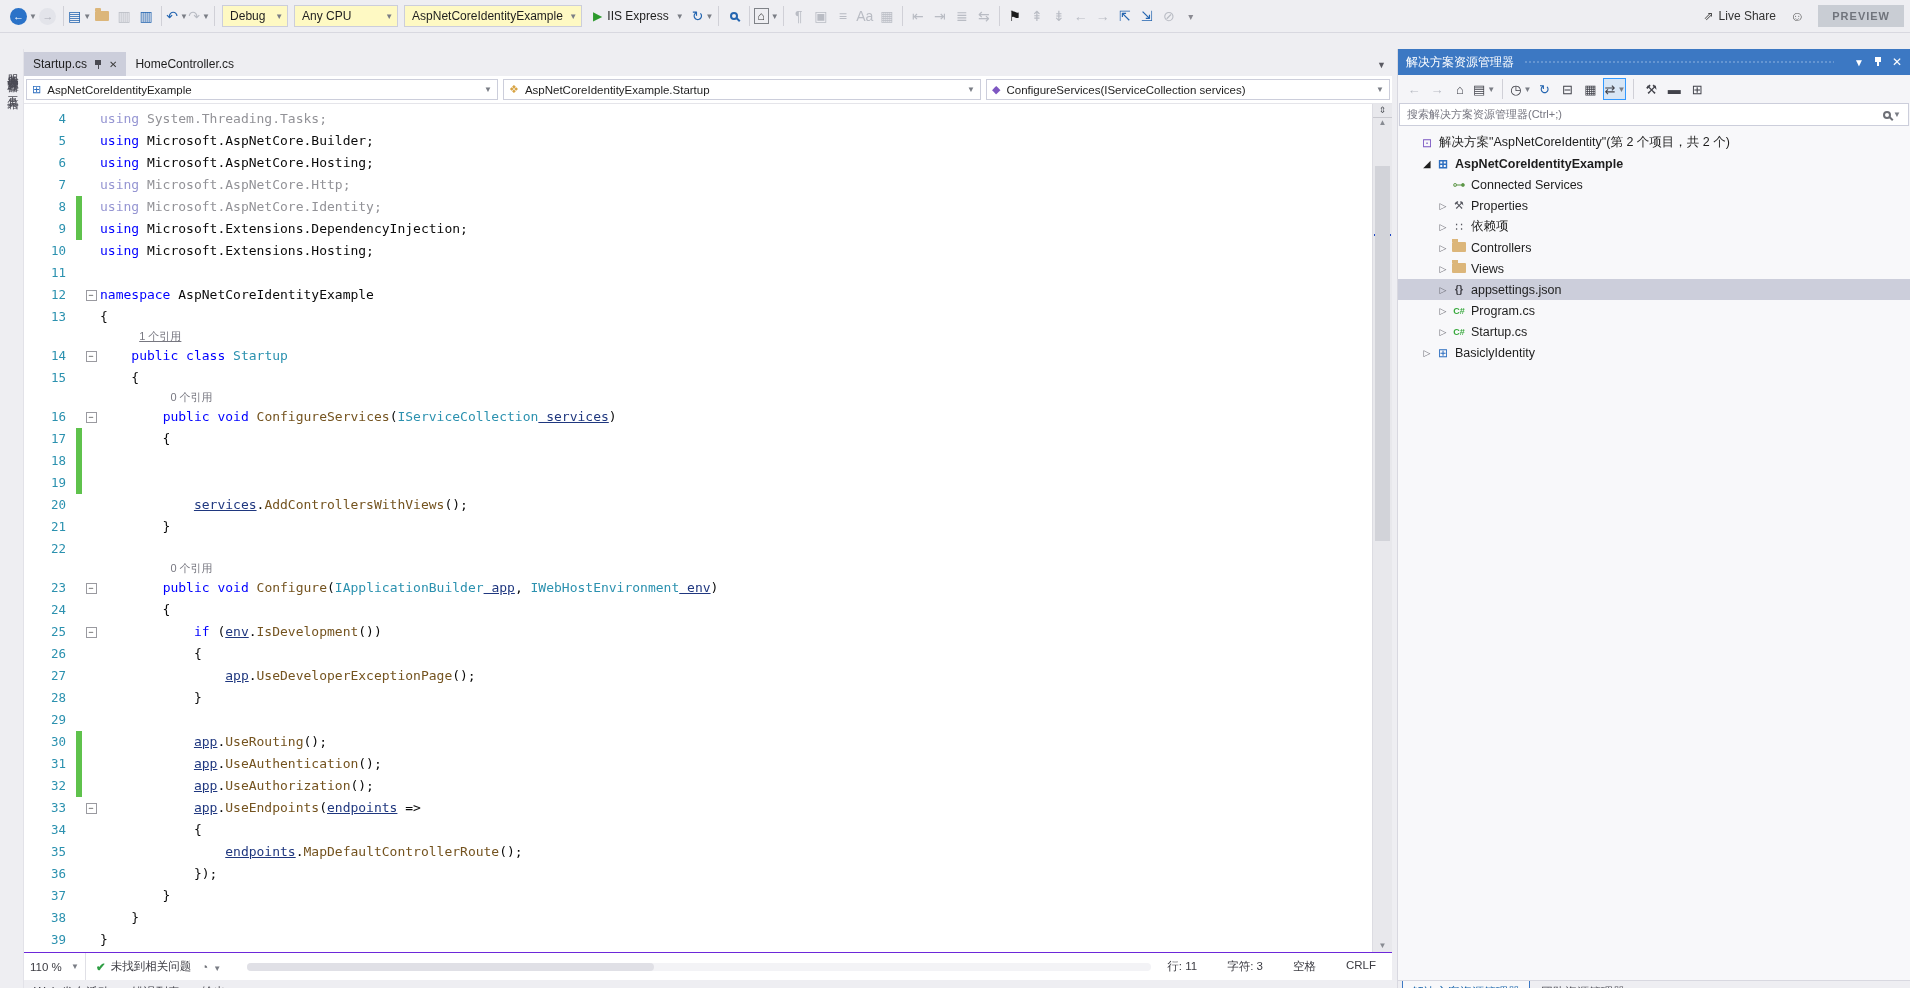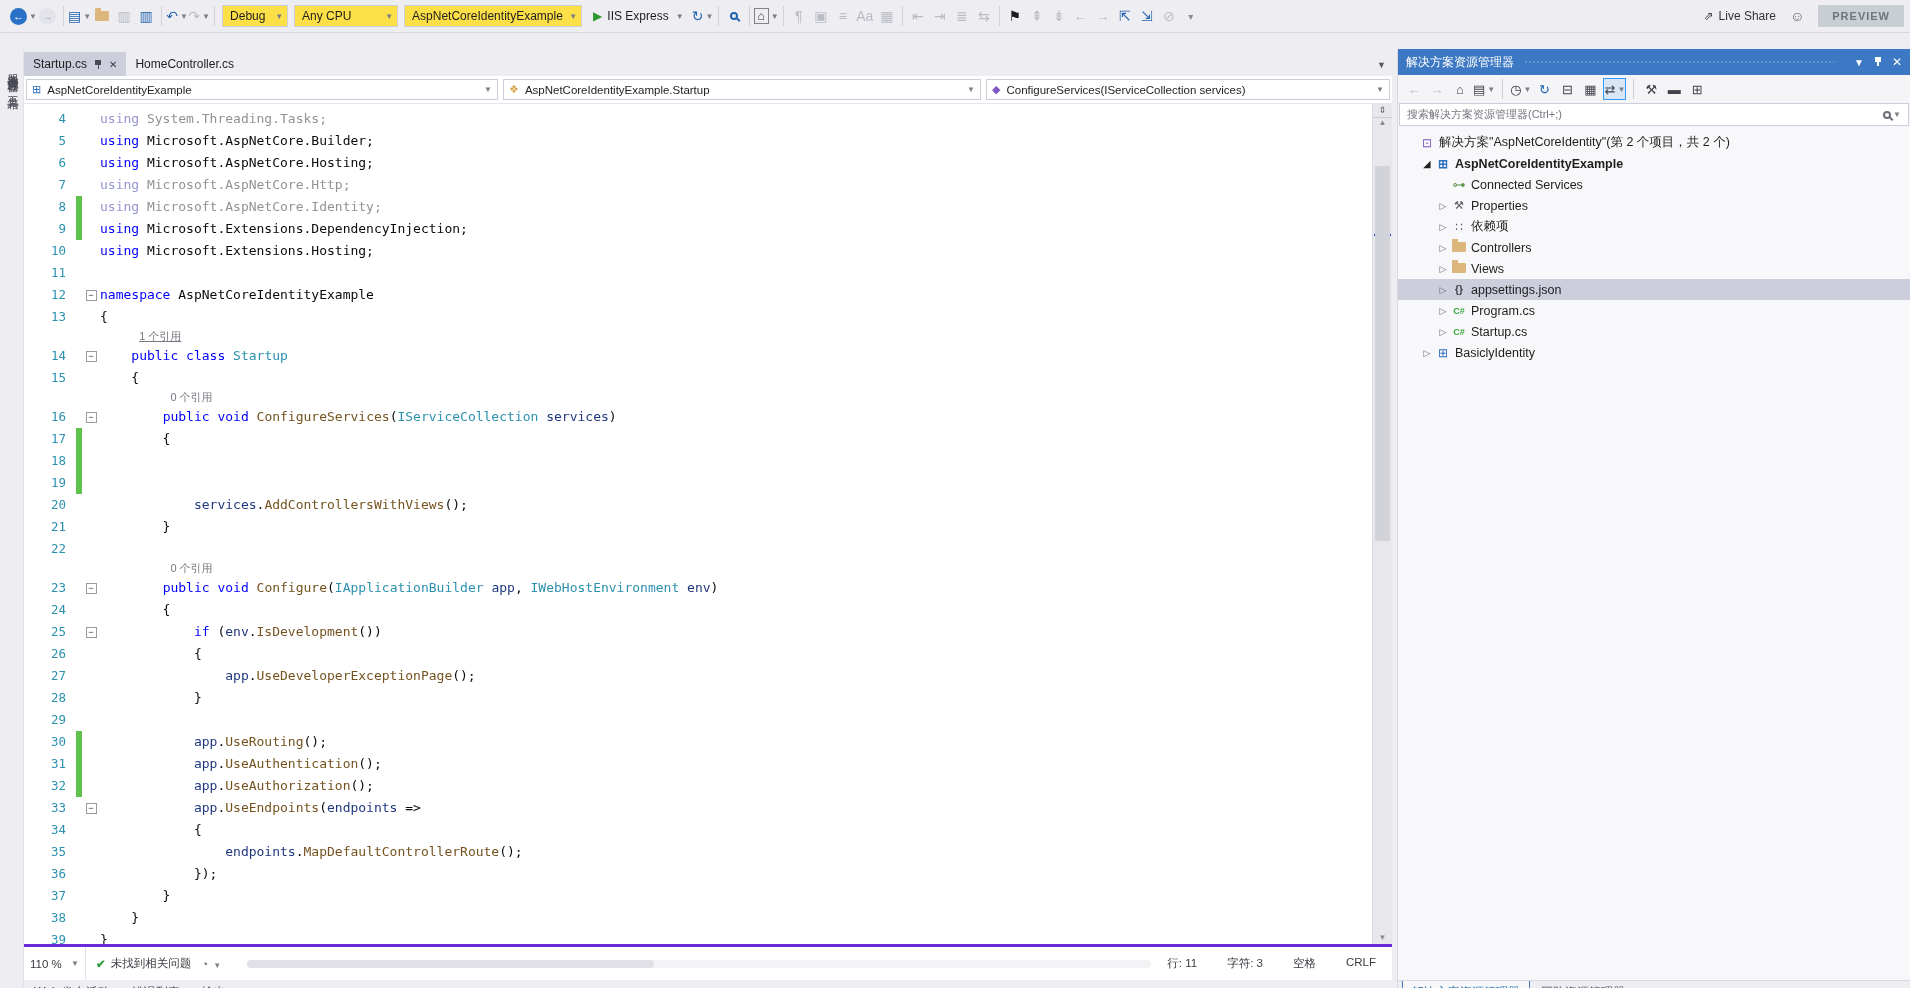--- a/index.html
+++ b/index.html
@@ -14,21 +14,21 @@
   .tb-icon.dark { color:#1b1b1b; }
   .tb-icon.dis { color:#b9bcc4; }
   .tb-icon.dim { color:#8a8a92; font-size:10px; }
   .tb-icon .circ { width:17px; height:17px; border-radius:50%; display:inline-flex;
     align-items:center; justify-content:center; font-size:11px; }
   .tb-icon .circ.b { background:#2a72c8; color:#fff; }
   .tb-icon .circ.g { background:#e3e4ea; color:#abadb6; }
   .tb-icon .boxed { border:1px solid #7f8288; padding:0 3px; font-size:12px; color:#333; }
   .caret { font-size:8px; color:#7a7d85; margin-left:2px; }
   .tb-sep { width:1px; height:20px; background:#d0d0d7; margin:0 4px; }
-  .tb-select { height:22px; background:#fde047; border:1px solid #cccedb; display:flex;
+  .tb-select { height:22px; background:#fef9c3; border:1px solid #cccedb; display:flex;
     align-items:center; padding:0 4px 0 7px; margin:0 3px; justify-content:space-between; }
   .tb-select .val { white-space:nowrap; overflow:hidden; }
   .tb-run { height:22px; display:flex; align-items:center; gap:5px; padding:0 6px; margin:0 2px; }
   .tb-run .play { color:#2c9a2c; font-size:12px; }
   .folder-g { width:14px; height:10px; background:#dcb67a; border-radius:1px; position:relative; display:inline-block; }
   .folder-g::before { content:""; position:absolute; top:-3px; left:0; width:6px; height:3px; background:#dcb67a; border-radius:1px 1px 0 0; }
   .mag { width:8px; height:8px; border:2px solid #2465b0; border-radius:50%; display:inline-block; position:relative; }
   .mag.gray { border-color:#6d6f76; }
   .mag::after { content:""; position:absolute; width:2px; height:5px; background:inherit;
     background:#2465b0; right:-3px; bottom:-4px; transform:rotate(-45deg); }
@@ -64,32 +64,32 @@
   .code-row .ln { width:52px; text-align:right; padding-right:10px; color:#2b91af; flex:none;
     font-family:"DejaVu Sans Mono","Liberation Mono",monospace; font-size:12.5px; }
   .code-row .chg { width:6px; flex:none; }
   .code-row .chg.on { background:#5fc24c; }
   .code-row .foldc { width:18px; flex:none; display:flex; align-items:center; justify-content:center; }
   .fold-box { width:11px; height:11px; border:1px solid #9a9aa0; background:#fff; color:#333;
     font-size:9px; line-height:9px; text-align:center; font-family:"Liberation Sans",sans-serif; }
   .cl-row { height:17px; line-height:17px; font-size:11px; color:#777780; display:flex; font-family:"Liberation Sans",sans-serif; }
   .cl-row .ln { width:52px; flex:none; } .cl-row .chg { width:6px; flex:none; } .cl-row .foldc { width:18px; flex:none; }
   .tk-kw { color:#0000ff; } .tk-ty { color:#2b91af; } .tk-me { color:#74531f; }
-  .tk-va { color:#1f377f; } .tk-pl { color:#0a0a0a; }
+  .tk-va { color:#1f377f;text-decoration:underline; } .tk-pl { color:#0a0a0a; }
   .tk-kwd { color:#9595d2; } .tk-dim { color:#929297; }
   
   #vscroll { width:20px; flex:none; background:#e8e8ec; border-left:1px solid #dcdce2; position:relative; }
   #vs-split { height:14px; border-bottom:1px solid #c9c9cf; color:#55585e; font-size:9px; text-align:center; line-height:13px; }
   #vs-up { color:#888b92; font-size:8px; text-align:center; height:13px; }
   #vs-down { position:absolute; bottom:2px; width:100%; color:#888b92; font-size:8px; text-align:center; }
   .vs-mark-green { position:absolute; left:3px; width:5px; background:#5fc24c; }
   .vs-mark-blue { position:absolute; left:1px; right:1px; height:2px; background:#1b45c4; }
   #vs-thumb { position:absolute; left:2px; right:2px; background:#d2d3d9; }
   
-  #ed-status { height:36px; background:#fff; border-top:3px solid #6d28d9; display:flex; align-items:center; font-size:11.5px; color:#3b3b42; }
+  #ed-status { height:28px; background:#fff; border-top:1px solid #6d28d9; display:flex; align-items:center; font-size:11.5px; color:#3b3b42; }
   #zoom-dd { width:62px; height:100%; border-right:1px solid #e0e0e6; display:flex; align-items:center; justify-content:space-between; padding:0 6px; }
   .okcheck { color:#2f9e44; font-weight:bold; margin:0 5px 0 10px; }
   #cleanup { margin:0 10px; color:#6d6f76; }
   #hthumb { flex:1; height:8px; margin:0 16px; background:#f3f3f6; border-radius:4px; position:relative; }
   #hthumb::before { content:""; position:absolute; left:0; width:45%; top:0; bottom:0; background:#e0e0e6; border-radius:4px; }
   #caret-info { display:flex; gap:30px; padding-right:16px; }
   
   #ed-bottom { height:24px; background:#eeeef2; display:flex; align-items:center; gap:22px; padding-left:10px; font-size:12px; color:#3f3f46; }
   
   #splitter { width:5px; background:#eeeef2; }

